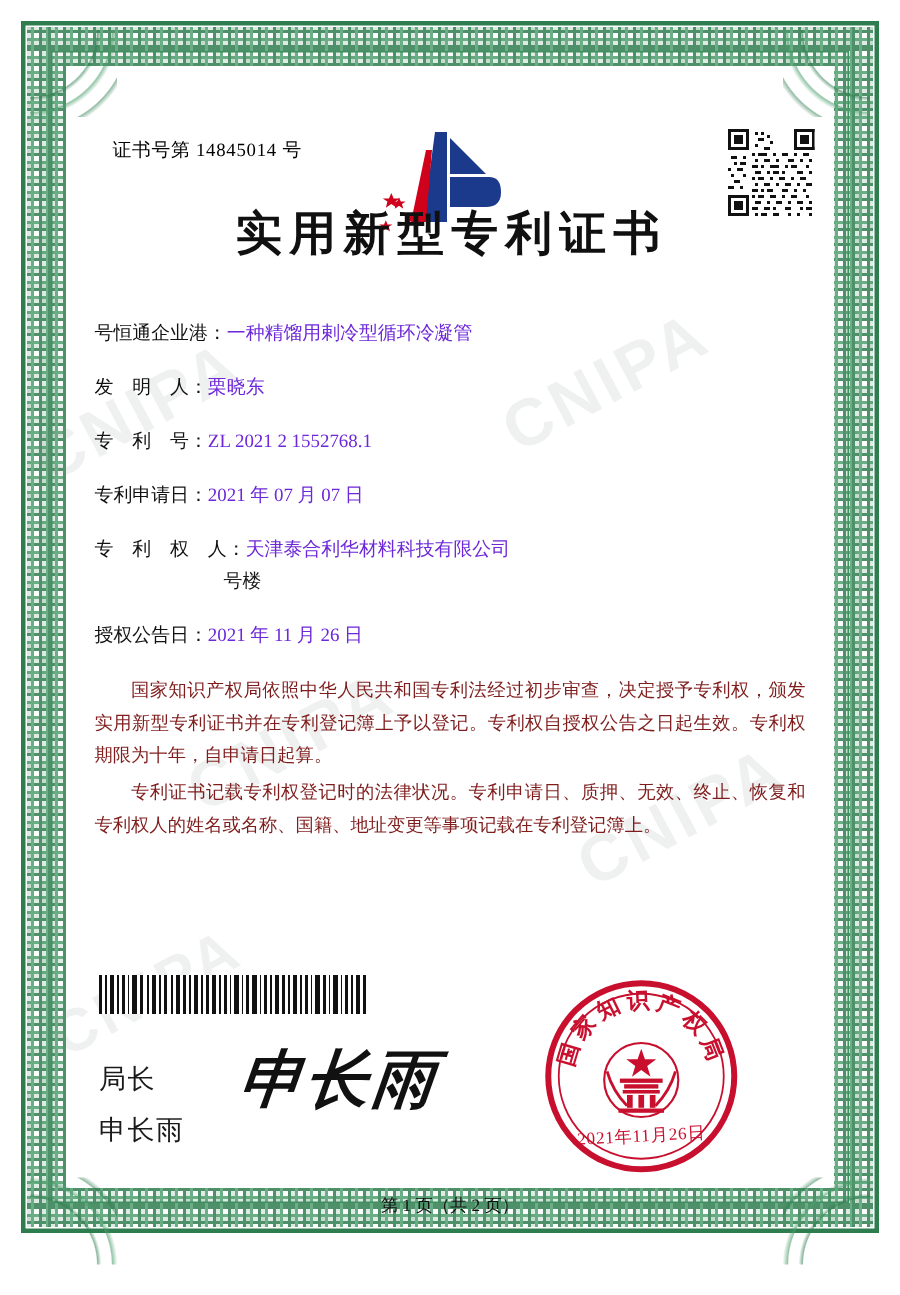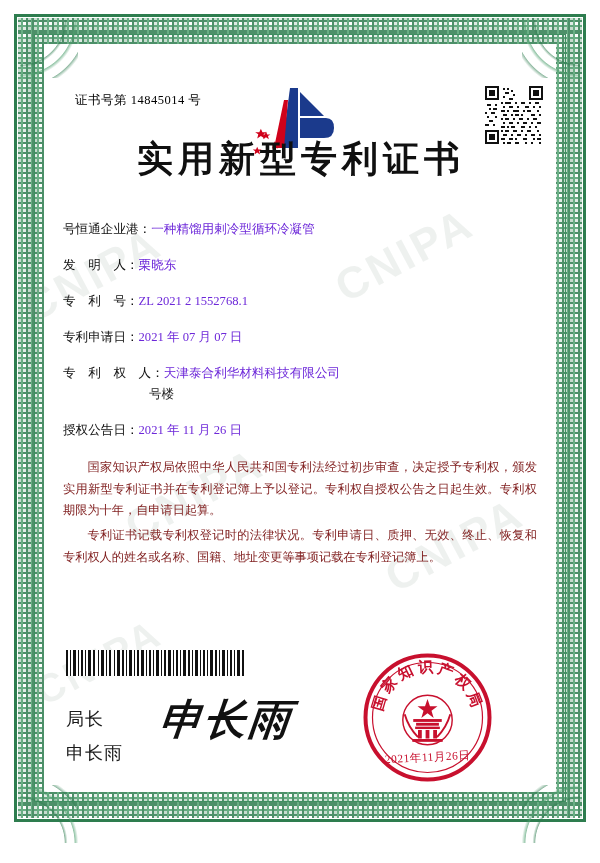--- a/index.html
+++ b/index.html
@@ -118,21 +118,21 @@
     position: absolute;
     right: 57px; top: 86px;
     width: 58px; height: 58px;
     background: #fff;
   }
 
   .title {
     text-align: center;
     font-family: "Liberation Serif", serif;
     font-weight: bold;
-    font-size: 36px;
+    font-size: 31px;
     letter-spacing: 5px;
     color: #101010;
     margin: 26px 0 0 0;
   }
 
   .fields {
     margin: 36px 0 0 0;
     padding: 0 10px 0 8px;
     font-size: 12.6px;
     line-height: 1.5;
@@ -497,14 +497,15 @@
         <rect x="-2" y="10.5" width="4" height="9" fill="#c8102e"></rect>
         <rect x="6" y="10.5" width="4" height="9" fill="#c8102e"></rect>
         <rect x="-16" y="20" width="32" height="3" fill="#c8102e"></rect>
         <path d="M -24,-6 Q -20,8 -10,18" fill="none" stroke="#c8102e" stroke-width="2"></path>
         <path d="M 24,-6 Q 20,8 10,18" fill="none" stroke="#c8102e" stroke-width="2"></path>
       </g>
     </svg>
   </div>
   <div class="seal-date">2021年11月26日</div>
 
+  <div class="page-num">第 1 页（共 2 页）</div>
 
 </div>
 
 </body></html>

